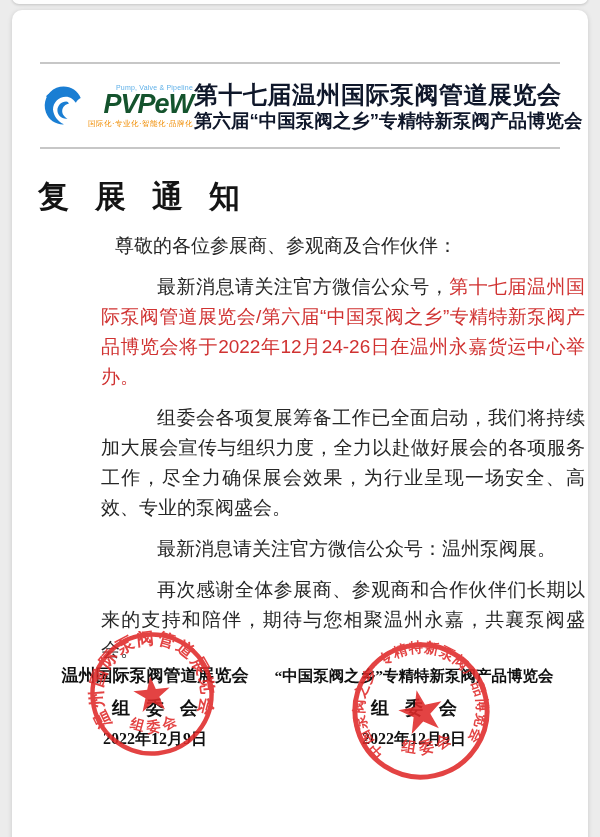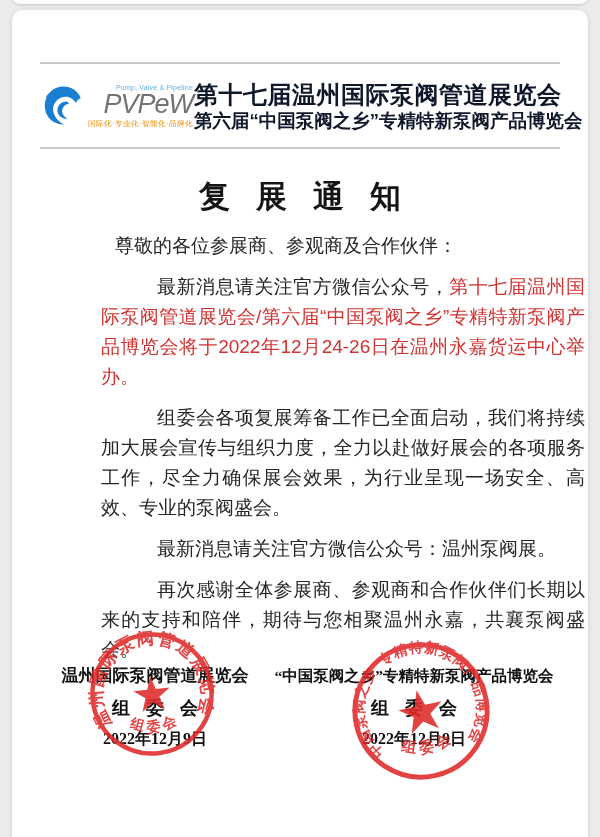--- a/index.html
+++ b/index.html
@@ -21,29 +21,29 @@
   .rule{position:absolute;left:28px;width:520px;height:2px;background:#c7c7c7;}
   .rule-top{top:52px;}
   .rule-bottom{top:137px;}
 
   
   .header{position:absolute;left:30px;top:60px;width:528px;height:72px;display:flex;align-items:center;}
   .logo{width:152px;display:flex;align-items:center;flex-shrink:0;}
   .logo-icon{width:44px;height:46px;flex-shrink:0;}
   .logo-col{margin-left:2px;display:flex;flex-direction:column;align-items:flex-end;}
   .logo-en{font-size:7px;color:#5fb0e8;letter-spacing:.2px;white-space:nowrap;}
-  .logo-brand{font-size:27px;line-height:26px;font-weight:400;font-style:italic;color:#737373;letter-spacing:-1px;white-space:nowrap;}
+  .logo-brand{font-size:27px;line-height:26px;font-weight:700;font-style:italic;color:#14532d;letter-spacing:-1px;white-space:nowrap;}
   .logo-cn{font-size:7.5px;color:#f08c00;white-space:nowrap;margin-top:2px;letter-spacing:.5px;align-self:center;}
   .titles{flex:1;text-align:left;color:#0f172a;}
   .title1{font-size:24px;font-weight:900;line-height:29px;letter-spacing:.5px;white-space:nowrap;}
   .title2{font-size:18.5px;font-weight:700;line-height:24px;letter-spacing:0px;white-space:nowrap;}
 
   
   .h1{
-    position:absolute;left:0;right:0;top:166px;text-align:center;
+    position:absolute;left:0;right:0;top:166px;text-align:left;
     font-size:31px;font-weight:900;color:#141414;
     letter-spacing:26px;text-indent:26px;
   }
 
   
   .bodytext{position:absolute;left:51px;top:221px;width:484px;
     font-size:19px;line-height:30px;color:#262626;text-align:justify;margin-left:38px;}
   .bodytext p{margin:0 0 11px 0;}
   .salutation{padding-left:14px;}
   .ind{text-indent:56px;}

